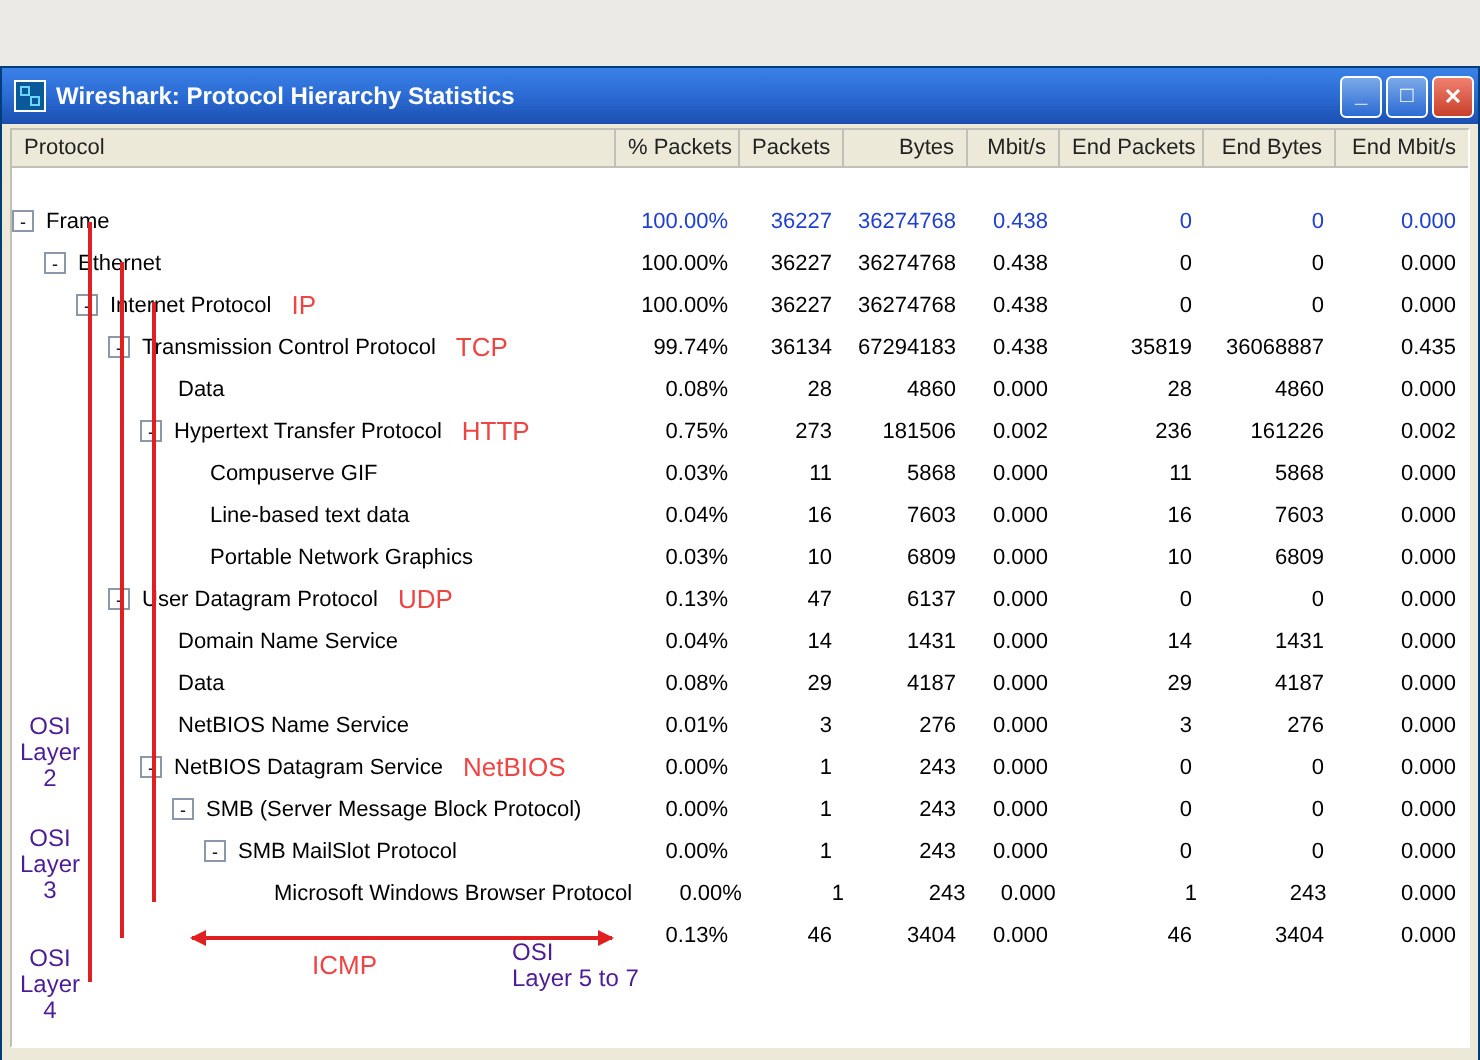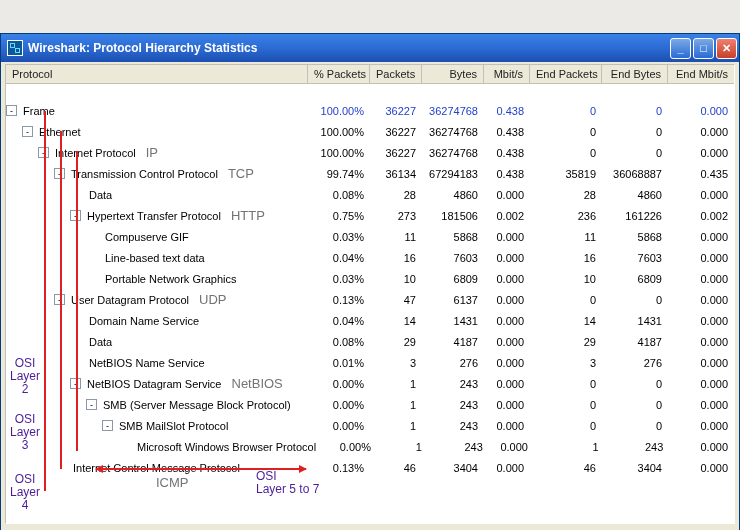--- a/index.html
+++ b/index.html
@@ -102,21 +102,21 @@
     width: 11px; height: 11px;
     border: 1px solid #8a98a8;
     background: #fff;
     display: inline-flex; align-items: center; justify-content: center;
     margin-right: 3px;
     font-size: 9px; line-height: 8px;
     color: #000;
   }
   .proto-text { margin-left: 3px; }
   .annot {
-    color: #737373;
+    color: #ef4444;
     font-size: 13px;
     font-family: sans-serif;
     margin-left: 10px;
   }
   .row .num {
     text-align: right;
     padding-right: 6px;
   }
   .hl-blue { color: #1f3fce; }
   .btnbar {
@@ -507,21 +507,20 @@
           <div class="col num c5">1</div>
           <div class="col num c6">243</div>
           <div class="col num c7">0.000</div>
         </div>
         <div class="row">
           <div class="col proto">
             <span class="indent"></span>
             <span class="indent"></span>
             <span class="indent"></span>
             <span class="indent"></span>
-            <span class="proto-text">Internet Control Message Protocol</span>
           </div>
           <div class="col num c1">0.13%</div>
           <div class="col num c2">46</div>
           <div class="col num c3">3404</div>
           <div class="col num c4">0.000</div>
           <div class="col num c5">46</div>
           <div class="col num c6">3404</div>
           <div class="col num c7">0.000</div>
         </div>
       </div>

